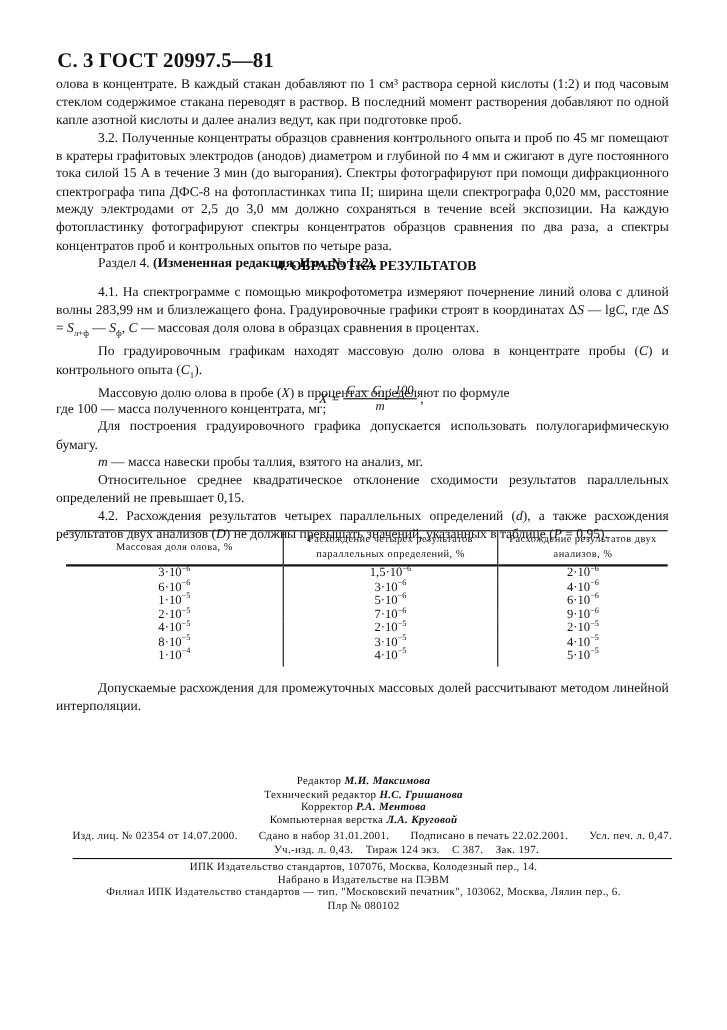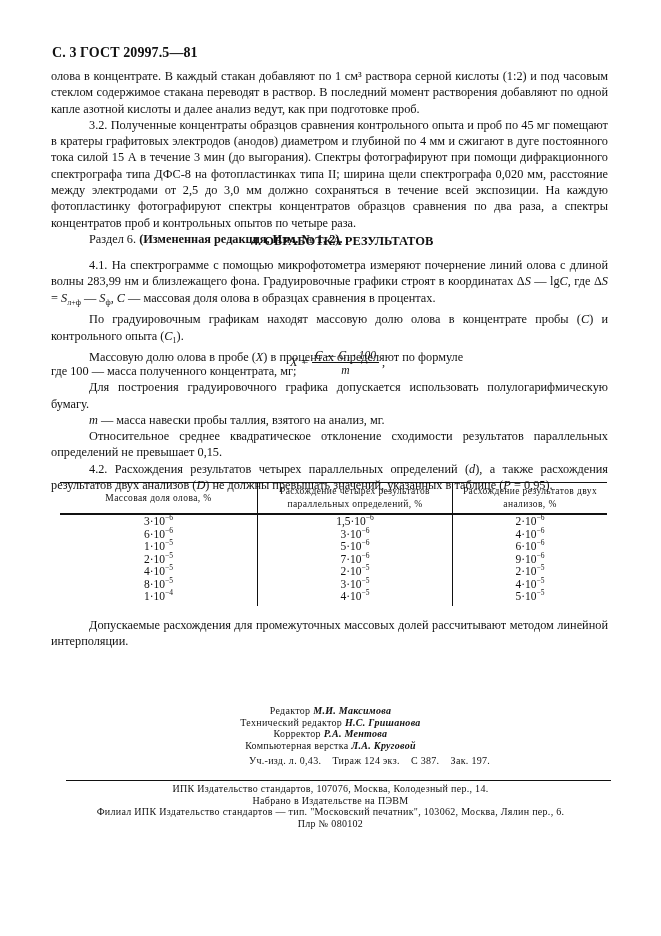--- a/index.html
+++ b/index.html
@@ -1,18 +1,18 @@
 <!DOCTYPE html>
 <html><head>
 <meta charset="utf-8">
 <style>
   html, body { margin:0; padding:0; background:#ffffff; }
   body { width:661px; height:936px; position:relative; overflow:hidden;
          font-family:"Liberation Serif","DejaVu Serif",serif; color:#111; }
-  .page-header { position:absolute; left:52px; top:45px; font-weight:bold; font-size:14px; letter-spacing:0.1px;font-family:Liberation Serif, serif; }
+  .page-header { position:absolute; left:52px; top:45px; font-weight:bold; font-size:19px; letter-spacing:0.1px;font-family:Liberation Serif, serif; }
   .text { position:absolute; left:51px; width:557px; font-size:12.3px; line-height:16.3px; text-align:justify; }
   .text p { margin:0; }
   .indent { text-indent:38px; }
   .sec-title { position:absolute; left:0; width:661px; top:234px; text-align:center; font-weight:bold; font-size:12.5px;padding-left:12px; }
   .formula { position:absolute; left:290px; top:333px; font-size:12.3px; display:flex; align-items:center; }
   .frac { display:inline-flex; flex-direction:column; align-items:center; margin:16px 3px; }
   .frac .num { padding:0 3px 1px 3px; border-bottom:1px solid #111; font-size:11.5px; }
   .frac .den { padding-top:1px; font-size:11.5px; font-style:italic; }
   i { font-style:italic; }
   table.data { position:absolute; left:60px; top:482px; width:547px; border-collapse:collapse; font-size:11px; }
@@ -30,21 +30,21 @@
   .publisher { position:absolute; left:0; width:661px; top:783px; text-align:center; font-size:10px; line-height:11.7px; letter-spacing:0.3px; }
 </style>
 </head>
 <body>
 
 <div class="page-header">С. 3 ГОСТ 20997.5—81</div>
 
 <div class="text" style="top:68px;">
   <p>олова в концентрате. В каждый стакан добавляют по 1 см³ раствора серной кислоты (1:2) и под часовым стеклом содержимое стакана переводят в раствор. В последний момент растворения добавляют по одной капле азотной кислоты и далее анализ ведут, как при подготовке проб.</p>
   <p class="indent">3.2. Полученные концентраты образцов сравнения контрольного опыта и проб по 45 мг помещают в кратеры графитовых электродов (анодов) диаметром и глубиной по 4 мм и сжигают в дуге постоянного тока силой 15 А в течение 3 мин (до выгорания). Спектры фотографируют при помощи дифракционного спектрографа типа ДФС-8 на фотопластинках типа II; ширина щели спектрографа 0,020 мм, расстояние между электродами от 2,5 до 3,0 мм должно сохраняться в течение всей экспозиции. На каждую фотопластинку фотографируют спектры концентратов образцов сравнения по два раза, а спектры концентратов проб и контрольных опытов по четыре раза.</p>
-  <p class="indent"><span>Раздел 6. </span><b>(Измененная редакция, Изм. № 1, 2).</b></p>
+  <p class="indent"><span>Раздел 4. </span><b>(Измененная редакция, Изм. № 1, 2).</b></p>
 </div>
 
 <div class="sec-title">4. ОБРАБОТКА РЕЗУЛЬТАТОВ</div>
 
 <div class="text" style="top:257px;">
   <p class="indent"><span>4.1. На спектрограмме с помощью микрофотометра измеряют почернение линий олова с длиной волны 283,99 нм и близлежащего фона. Градуировочные графики строят в координатах</span>
     <span>Δ<i>S</i> — lg<i>C</i>, где Δ<i>S</i> = <i>S</i><sub style="font-size:8px">л+ф</sub> — <i>S</i><sub style="font-size:8px">ф</sub>, <i>C</i> — массовая доля олова в образцах сравнения в процентах.</span></p>
   <p class="indent">По градуировочным графикам находят массовую долю олова в концентрате пробы (<i>C</i>) и контрольного опыта (<i>C</i><sub style="font-size:8px">1</sub>).</p>
   <p class="indent">Массовую долю олова в пробе (<i>X</i>) в процентах определяют по формуле</p>
 </div>
@@ -118,20 +118,26 @@
 </div>
 
 <div class="credits" id="credits">
     <div><span>Редактор</span> <span class="name">М.И. Максимова</span></div>
     <div><span>Технический редактор</span> <span class="name">Н.С. Гришанова</span></div>
     <div><span>Корректор</span> <span class="name">Р.А. Ментова</span></div>
     <div><span>Компьютерная верстка</span> <span class="name">Л.А. Круговой</span></div>
   </div>
 
 <div class="imprint">
+  <div class="row1">
+    <span>Изд. лиц. № 02354 от 14.07.2000.</span>
+    <span>Сдано в набор 31.01.2001.</span>
+    <span>Подписано в печать 22.02.2001.</span>
+    <span>Усл. печ. л. 0,47.</span>
+  </div>
   <div class="row2">
     <span>Уч.-изд. л. 0,43.</span>&nbsp;&nbsp;&nbsp;
     <span>Тираж 124 экз.</span>&nbsp;&nbsp;&nbsp;
     <span>С 387.</span>&nbsp;&nbsp;&nbsp;
     <span>Зак. 197.</span>
   </div>
 </div>
 <div class="rule"></div>
 
 <div class="publisher">

